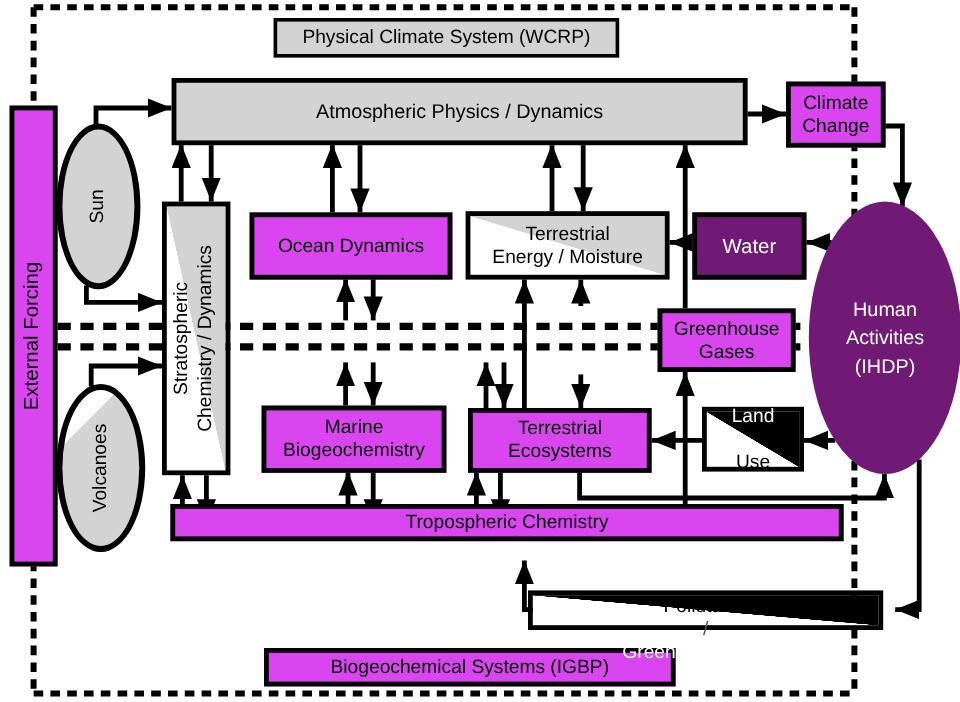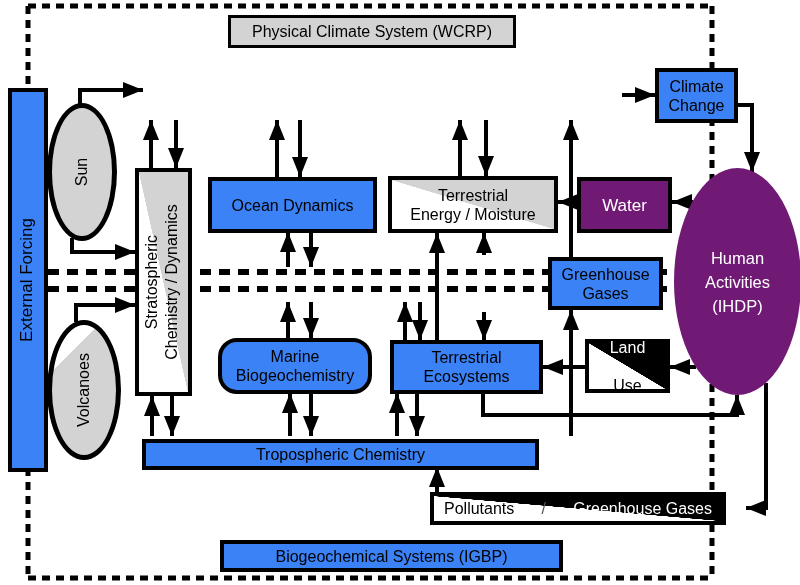--- a/index.html
+++ b/index.html
@@ -2,21 +2,21 @@
 <html><head>
 <meta charset="utf-8">
 <style>
   html,body{margin:0;padding:0;background:#fff;}
   #stage{
     position:relative;width:800px;height:585px;background:#ffffff;overflow:hidden;
     font-family:"Liberation Sans","DejaVu Sans",sans-serif;color:#000;
   }
   #wires{position:absolute;left:0;top:0;width:800px;height:585px;z-index:0;}
   .node{
-    position:absolute;box-sizing:border-box;border:4px solid #000;background:#3b82f6;
+    position:absolute;box-sizing:border-box;border:4px solid #000;background:#d946ef;
     display:flex;align-items:center;justify-content:center;text-align:center;
     font-size:16px;line-height:19px;white-space:pre-line;z-index:1;
   }
   .thin{border-width:3px;text-align:center;}
   .gray{background:#d3d3d3;}
   .black{background:#701a75;color:#fff;}
   .wedge-gray{background:linear-gradient(to top right,#ffffff 49.6%,#d3d3d3 50%);}
   .wedge-black{background:linear-gradient(to top right,#ffffff 49.4%,#000000 49.9%);}
   .ellipse{border-radius:50%;border-width:5px;}
   .noborder{border:none;}
@@ -104,54 +104,55 @@
   <div class="node gray ellipse" style="left:47px;top:103px;width:70px;height:138px;"></div>
   <div class="rot" style="left:37px;top:162px;width:90px;height:20px;">Sun</div>
 
   <div class="node ellipse" style="left:47px;top:320px;width:74px;height:140px;background:linear-gradient(135deg,#ffffff 24%,#d3d3d3 24%);"></div>
   <div class="rot" style="left:29px;top:380px;width:110px;height:20px;">Volcanoes</div>
 
   <div class="node wedge-gray" style="left:135px;top:168px;width:57px;height:228px;"></div>
   <div class="rot" style="left:49px;top:261px;width:228px;height:42px;">Stratospheric
 Chemistry / Dynamics</div>
 
+  <div class="node gray" style="left:143px;top:65px;width:480px;height:56px;font-size:16.5px;">Atmospheric Physics / Dynamics</div>
 
   <div class="node" style="left:655px;top:68px;width:83px;height:55px;">Climate
 Change</div>
 
   <div class="node" style="left:208px;top:177px;width:169px;height:56px;">Ocean Dynamics</div>
 
   <div class="node wedge-gray" style="left:388px;top:176px;width:170px;height:57px;">Terrestrial
 Energy / Moisture</div>
 
   <div class="node black" style="left:577px;top:177px;width:95px;height:56px;font-size:17px;">Water</div>
 
 
 
   <div class="node" style="left:548px;top:257px;width:115px;height:53px;">Greenhouse
 Gases</div>
 
   <div class="node black ellipse noborder ha-text" style="left:674px;top:168px;width:127px;height:227px;">Human
 Activities
 (IHDP)</div>
 
-  <div class="node" style="left:218px;top:338px;width:154px;height:56px;border-radius:19px;">Marine
+  <div class="node" style="left:218px;top:338px;width:154px;height:56px;">Marine
 Biogeochemistry</div>
 
   <div class="node" style="left:390px;top:340px;width:153px;height:54px;">Terrestrial
 Ecosystems</div>
 
   <div class="node wedge-black landuse" style="left:585px;top:339px;width:85px;height:54px;">
     <span>
       <span class="l1">Land</span>
       <span class="l2">Use</span>
     </span>
   </div>
 
-  <div class="node" style="left:142px;top:439px;width:397px;height:31px;">Tropospheric Chemistry</div>
+  <div class="node" style="left:142px;top:420px;width:561px;height:31px;">Tropospheric Chemistry</div>
 
-  <div class="node wedge-black pollbox" style="left:430px;top:492px;width:296px;height:33px;">
+  <div class="node wedge-black pollbox" style="left:440px;top:492px;width:296px;height:33px;flex-direction:column;">
     <span class="pl">Pollutants</span>
     <span class="ps">/</span>
     <span class="pr">Greenhouse Gases</span>
   </div>
 
 </div>
 
 </body></html>

